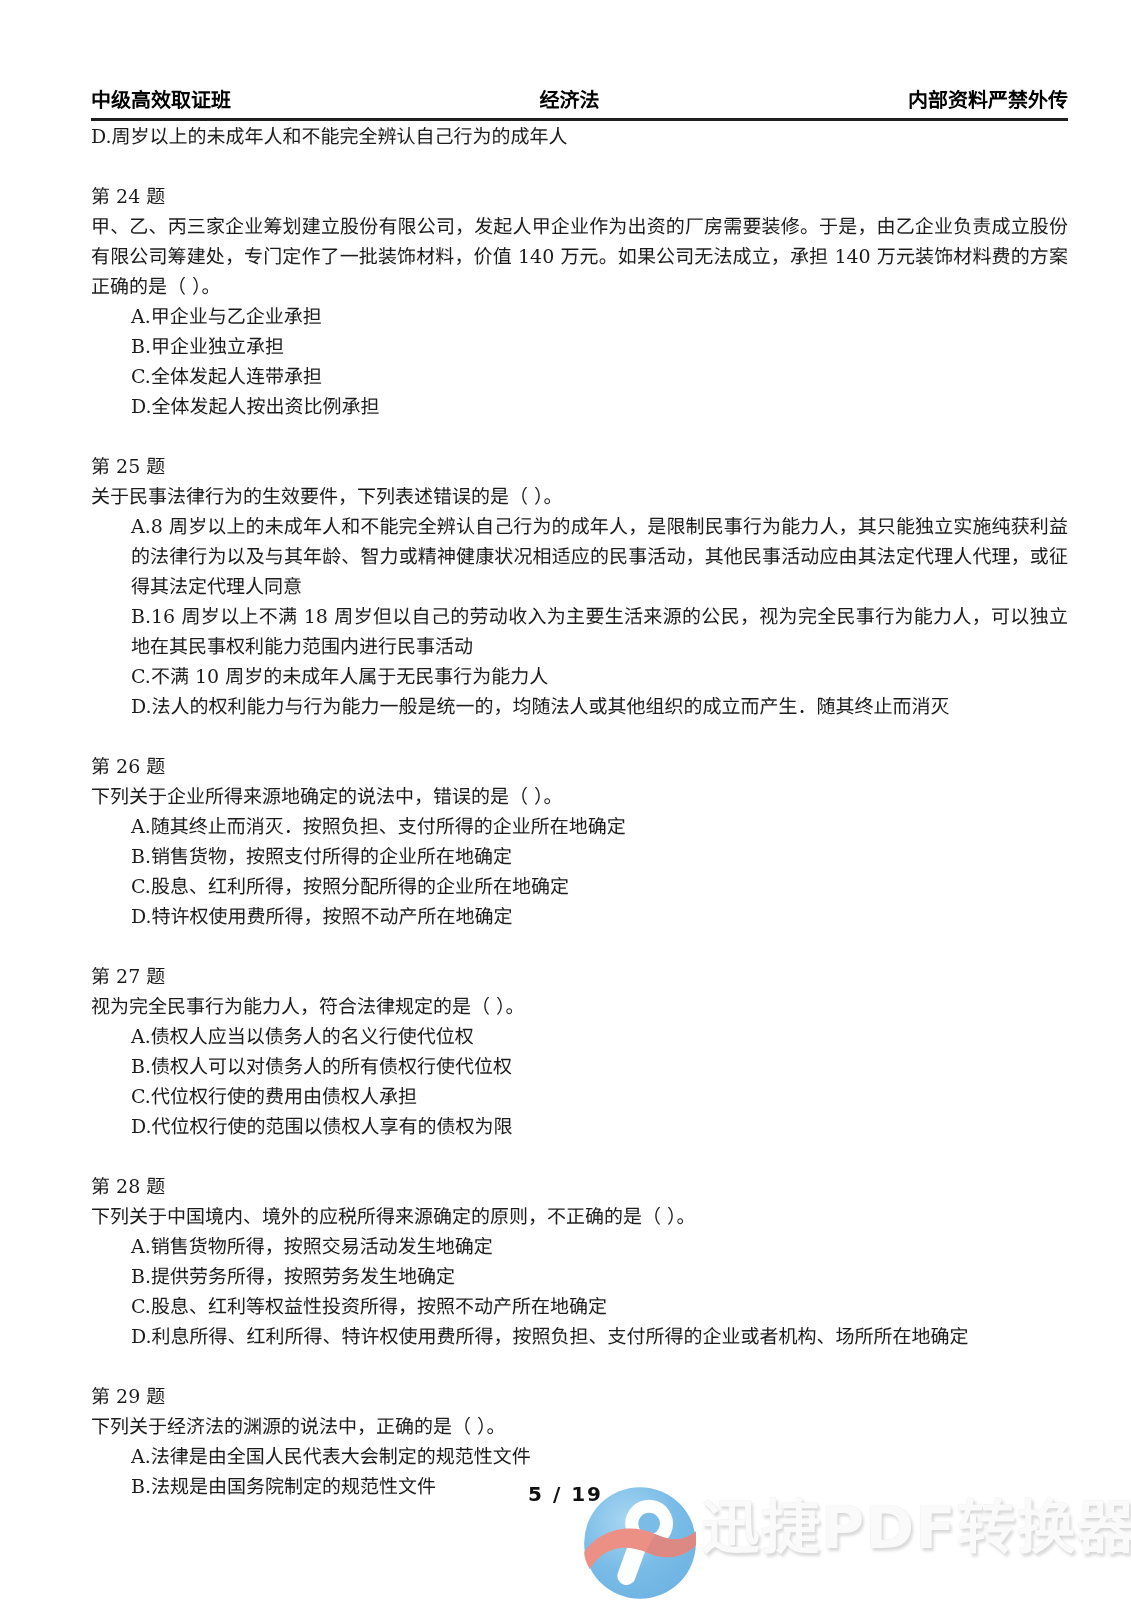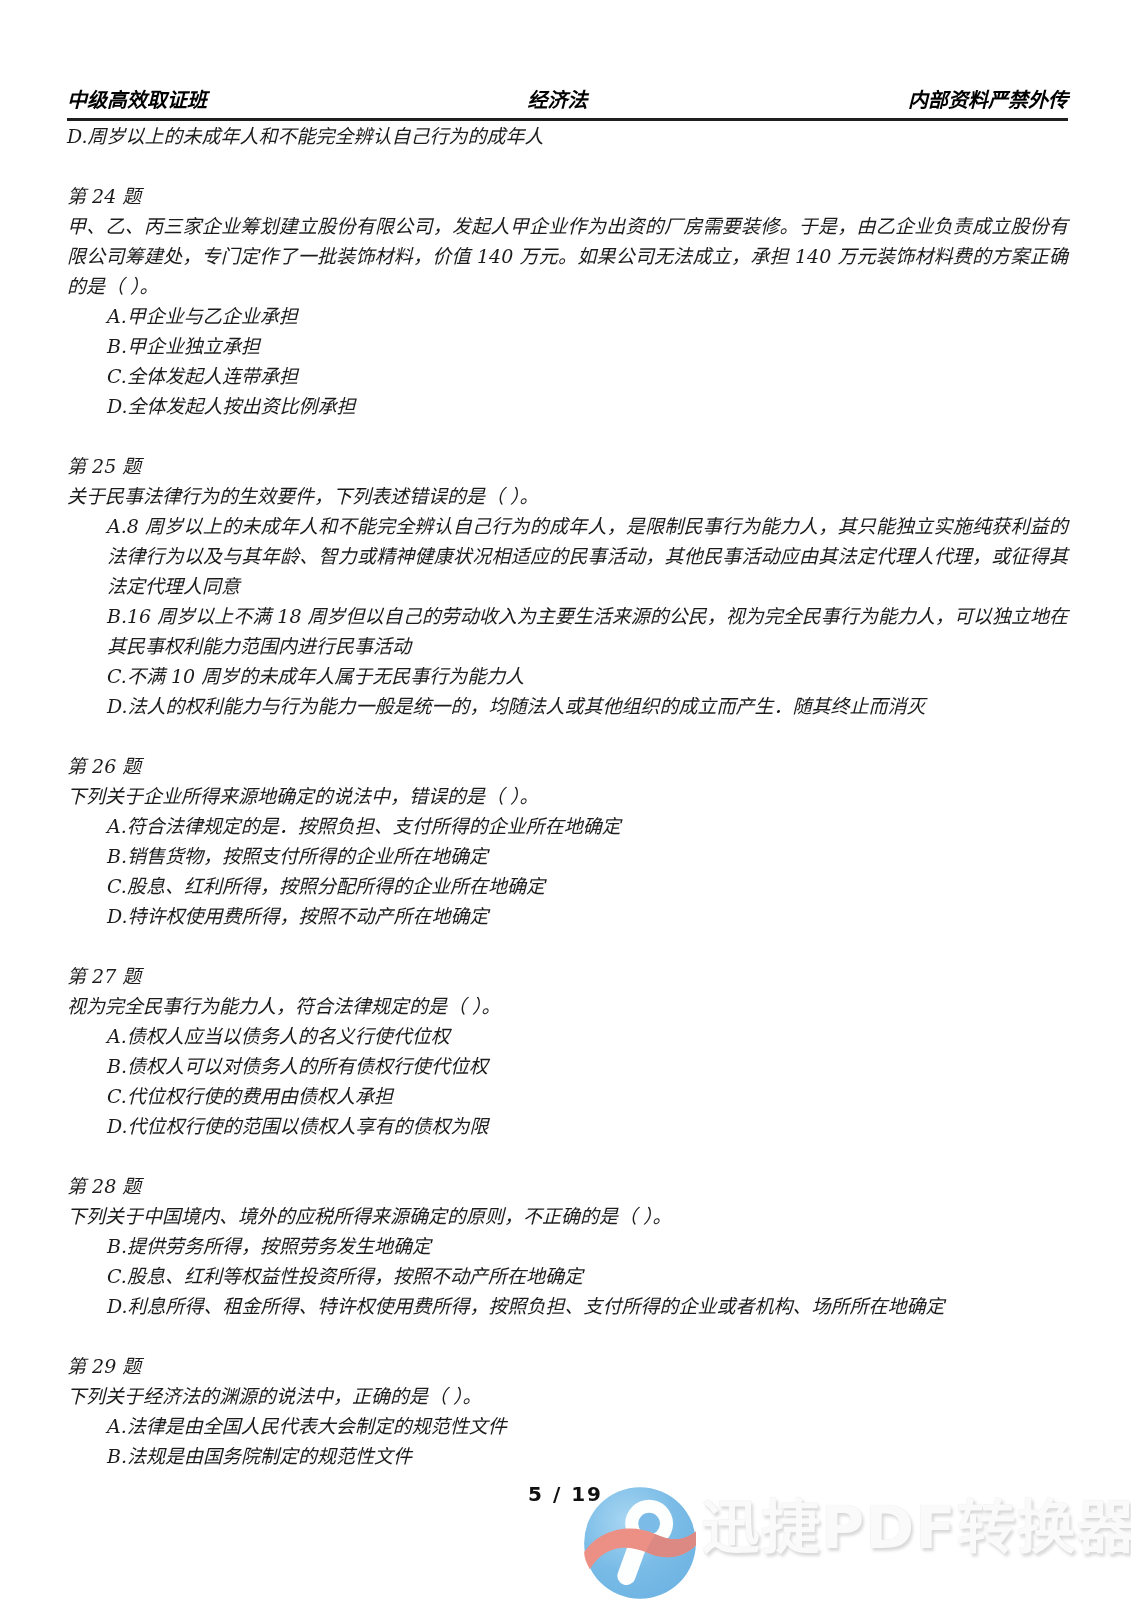--- a/index.html
+++ b/index.html
@@ -7,22 +7,21 @@
   body {
     background: #ffffff;
     color: #1b1b1b;
     font-family: "DejaVu Serif", "Liberation Serif", serif;
     position: relative;
     overflow: hidden;
   }
   .page {
     position: absolute;
     inset: 0;
-    padding: 84px 63px 0 67px;
-    font-style: italic;
+    padding: 84px 63px 0 91px;
   }
   .page-header {
     display: flex;
     justify-content: space-between;
     align-items: baseline;
     font-family: "DejaVu Sans", "Liberation Sans", sans-serif;
     font-weight: 700;
     font-size: 20px;
     color: #000;
     border-bottom: 3px solid #1f1f1f;
@@ -103,41 +102,42 @@
       <div class="q-stem">关于民事法律行为的生效要件，下列表述错误的是（  ）。</div>
       <div class="q-option">A.8 周岁以上的未成年人和不能完全辨认自己行为的成年人，是限制民事行为能力人，其只能独立实施纯获利益的法律行为以及与其年龄、智力或精神健康状况相适应的民事活动，其他民事活动应由其法定代理人代理，或征得其法定代理人同意</div>
       <div class="q-option">B.16 周岁以上不满 18 周岁但以自己的劳动收入为主要生活来源的公民，视为完全民事行为能力人，可以独立地在其民事权利能力范围内进行民事活动</div>
       <div class="q-option">C.不满 10 周岁的未成年人属于无民事行为能力人</div>
       <div class="q-option">D.法人的权利能力与行为能力一般是统一的，均随法人或其他组织的成立而产生．随其终止而消灭</div>
     </div>
 
     <div class="question">
       <div>第 26 题</div>
       <div class="q-stem">下列关于企业所得来源地确定的说法中，错误的是（  ）。</div>
-      <div class="q-option">A.符合法律规定的是．按照负担、支付所得的企业所在地确定</div>
+      <div class="q-option">A.随其终止而消灭．按照负担、支付所得的企业所在地确定</div>
       <div class="q-option">B.销售货物，按照支付所得的企业所在地确定</div>
       <div class="q-option">C.股息、红利所得，按照分配所得的企业所在地确定</div>
       <div class="q-option">D.特许权使用费所得，按照不动产所在地确定</div>
     </div>
 
     <div class="question">
       <div>第 27 题</div>
       <div class="q-stem">视为完全民事行为能力人，符合法律规定的是（  ）。</div>
       <div class="q-option">A.债权人应当以债务人的名义行使代位权</div>
       <div class="q-option">B.债权人可以对债务人的所有债权行使代位权</div>
       <div class="q-option">C.代位权行使的费用由债权人承担</div>
       <div class="q-option">D.代位权行使的范围以债权人享有的债权为限</div>
     </div>
 
     <div class="question">
       <div>第 28 题</div>
       <div class="q-stem">下列关于中国境内、境外的应税所得来源确定的原则，不正确的是（  ）。</div>
+      <div class="q-option">A.销售货物所得，按照交易活动发生地确定</div>
       <div class="q-option">B.提供劳务所得，按照劳务发生地确定</div>
       <div class="q-option">C.股息、红利等权益性投资所得，按照不动产所在地确定</div>
-      <div class="q-option">D.利息所得、租金所得、特许权使用费所得，按照负担、支付所得的企业或者机构、场所所在地确定</div>
+      <div class="q-option">D.利息所得、红利所得、特许权使用费所得，按照负担、支付所得的企业或者机构、场所所在地确定</div>
     </div>
 
     <div class="question">
       <div>第 29 题</div>
       <div class="q-stem">下列关于经济法的渊源的说法中，正确的是（  ）。</div>
       <div class="q-option">A.法律是由全国人民代表大会制定的规范性文件</div>
       <div class="q-option">B.法规是由国务院制定的规范性文件</div>
     </div>
 
   </div>

